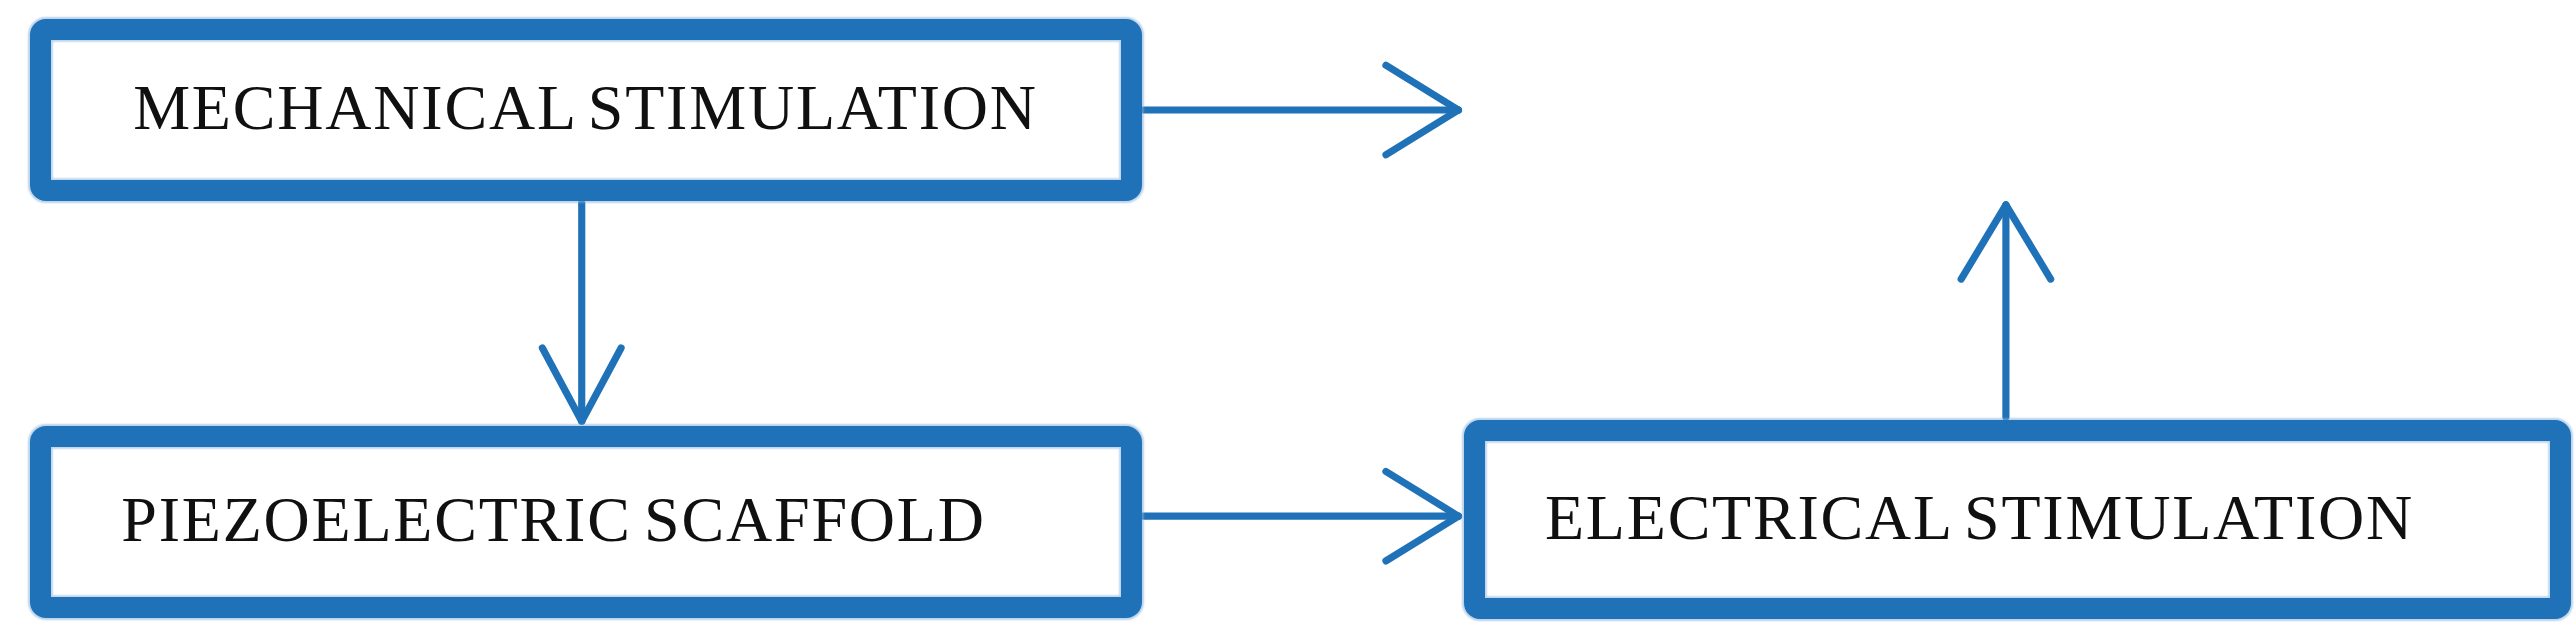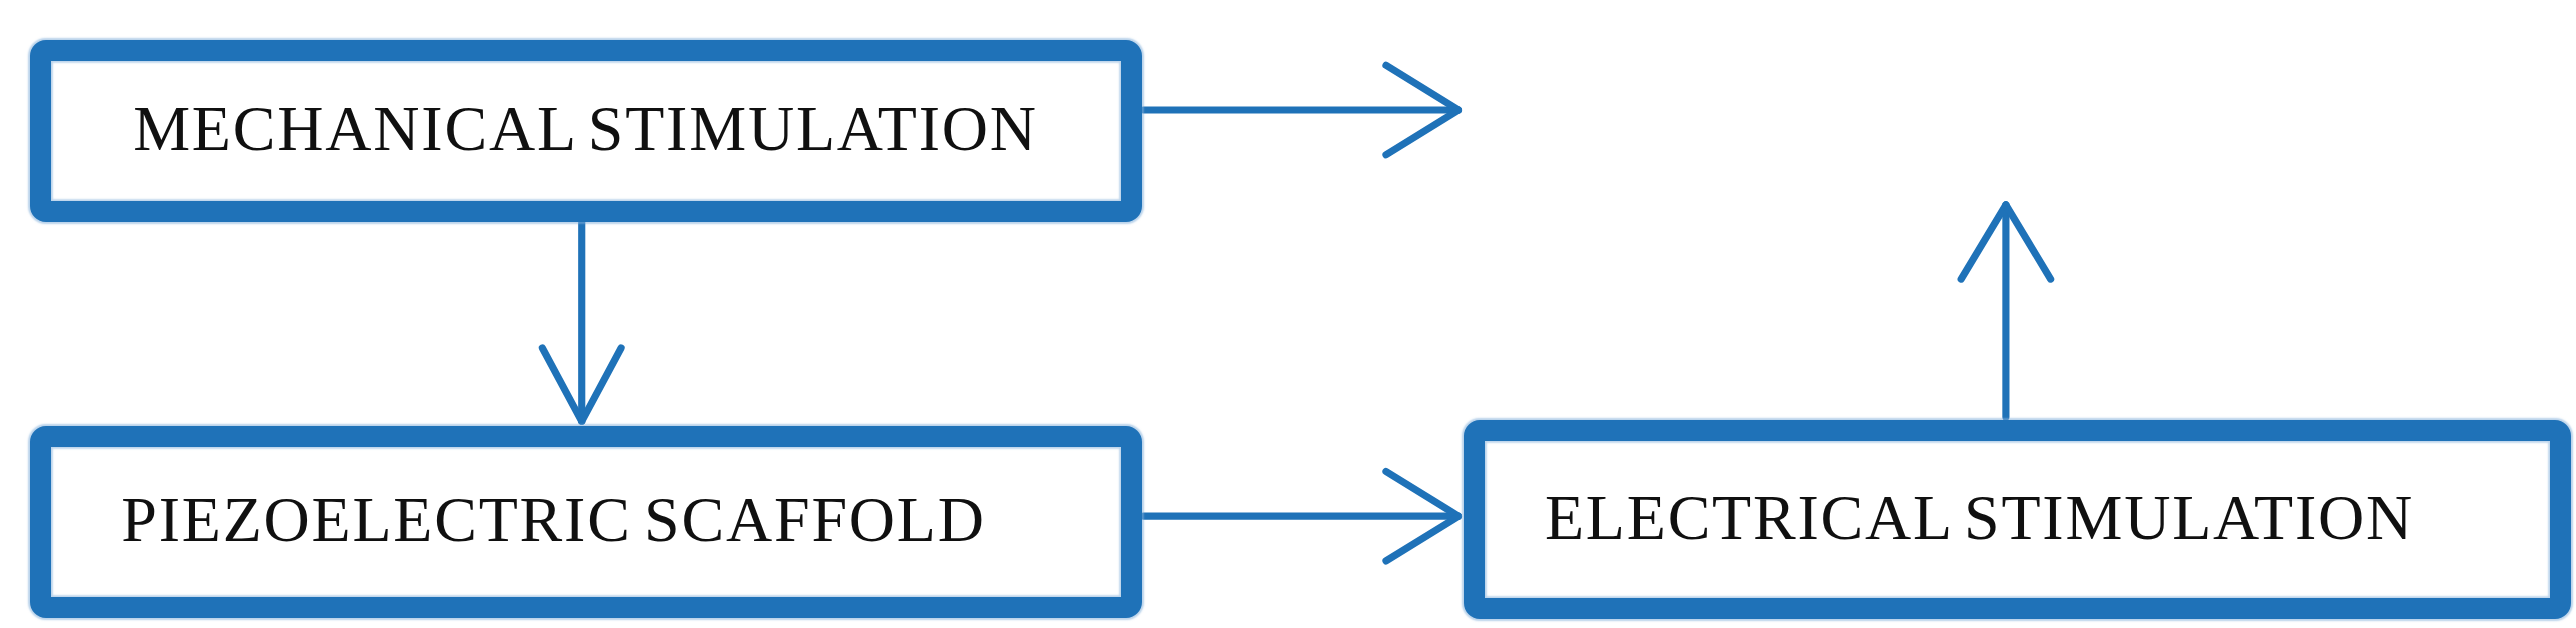--- a/index.html
+++ b/index.html
@@ -48,21 +48,21 @@
   }
   .label {
     font-size: 64px;
     letter-spacing: 1.8px;
     word-spacing: -5.4px;
     color: var(--text);
     white-space: nowrap;
     line-height: 1;
     padding-bottom: 3.6px;
   }
-  .node-tl { left: 29.5px;   top: 19px;  width: 1112px; height: 182px; margin-top: 21px; }
+  .node-tl { left: 29.5px;   top: 19px;  width: 1112px; height: 182px; }
   .node-tr { left: 1464px; top: 21.5px;  width: 1101px; height: 189px; }
   .node-bl { left: 29.5px;   top: 426px; width: 1112px; height: 192px; }
   .node-br { left: 1464px; top: 420px; width: 1107px; height: 199px; }
   .node-tr .label { transform: translateX(-89px); }
   .node-bl .label { transform: translateX(-32px); }
   .node-br .label { transform: translateX(-38px); }
 </style>
 </head>
 <body>
 

